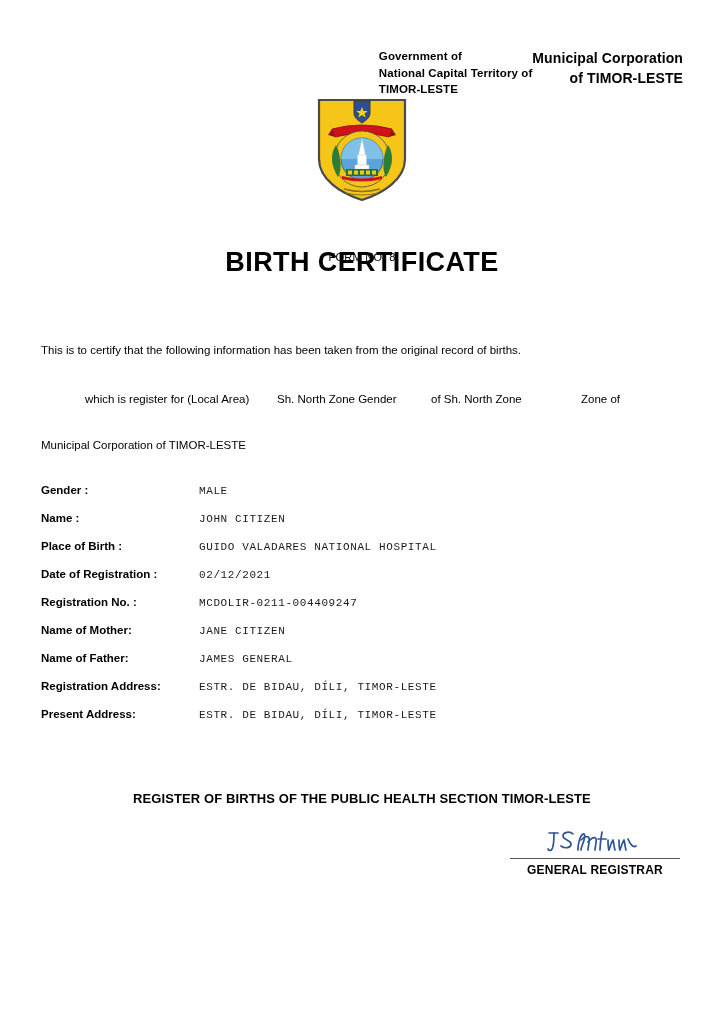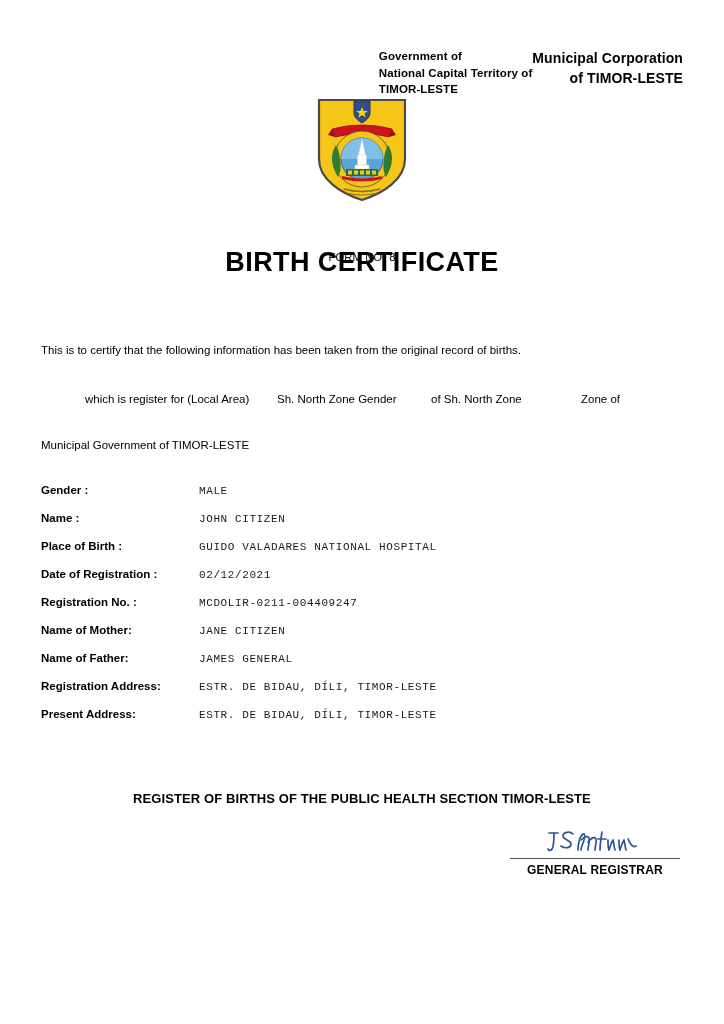--- a/index.html
+++ b/index.html
@@ -255,21 +255,21 @@
 
   <div class="intro">This is to certify that the following information has been taken from the original record of births.</div>
 
   <div class="register-row">
     <span class="seg seg-label">which is register for (Local Area)</span>
     <span class="seg seg-office">Sh. North Zone Gender</span>
     <span class="seg seg-of">of  Sh. North Zone</span>
     <span class="seg seg-zone">Zone of</span>
   </div>
 
-  <div class="muni-line">Municipal Government of TIMOR-LESTE</div>
+  <div class="muni-line">Municipal Corporation of TIMOR-LESTE</div>
 
   <div class="fields">
 
     <div class="field-row">
       <span class="field-label">Gender :</span>
       <span class="field-value">MALE</span>
     </div>
 
     <div class="field-row">
       <span class="field-label">Name :</span>

